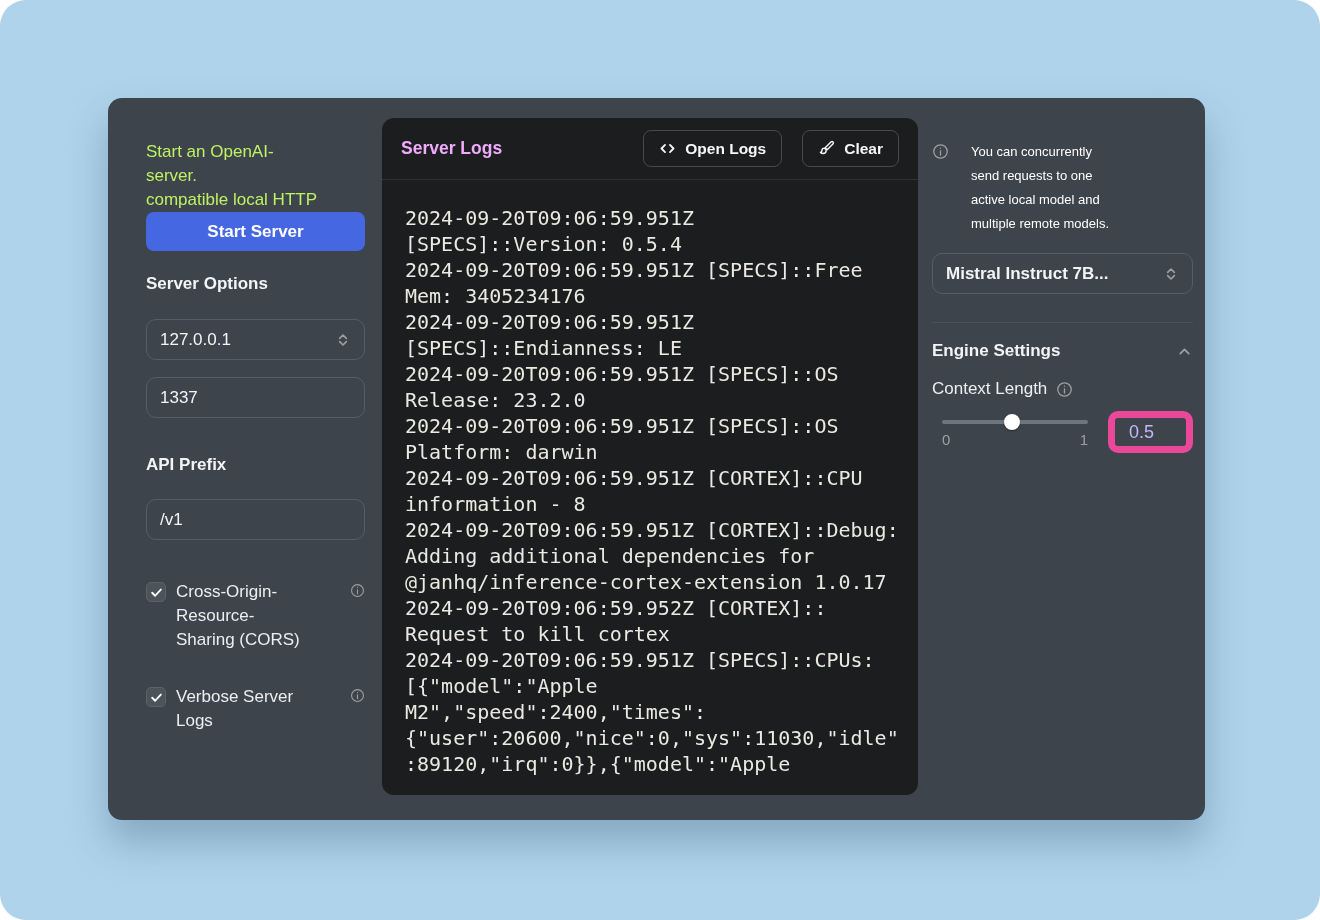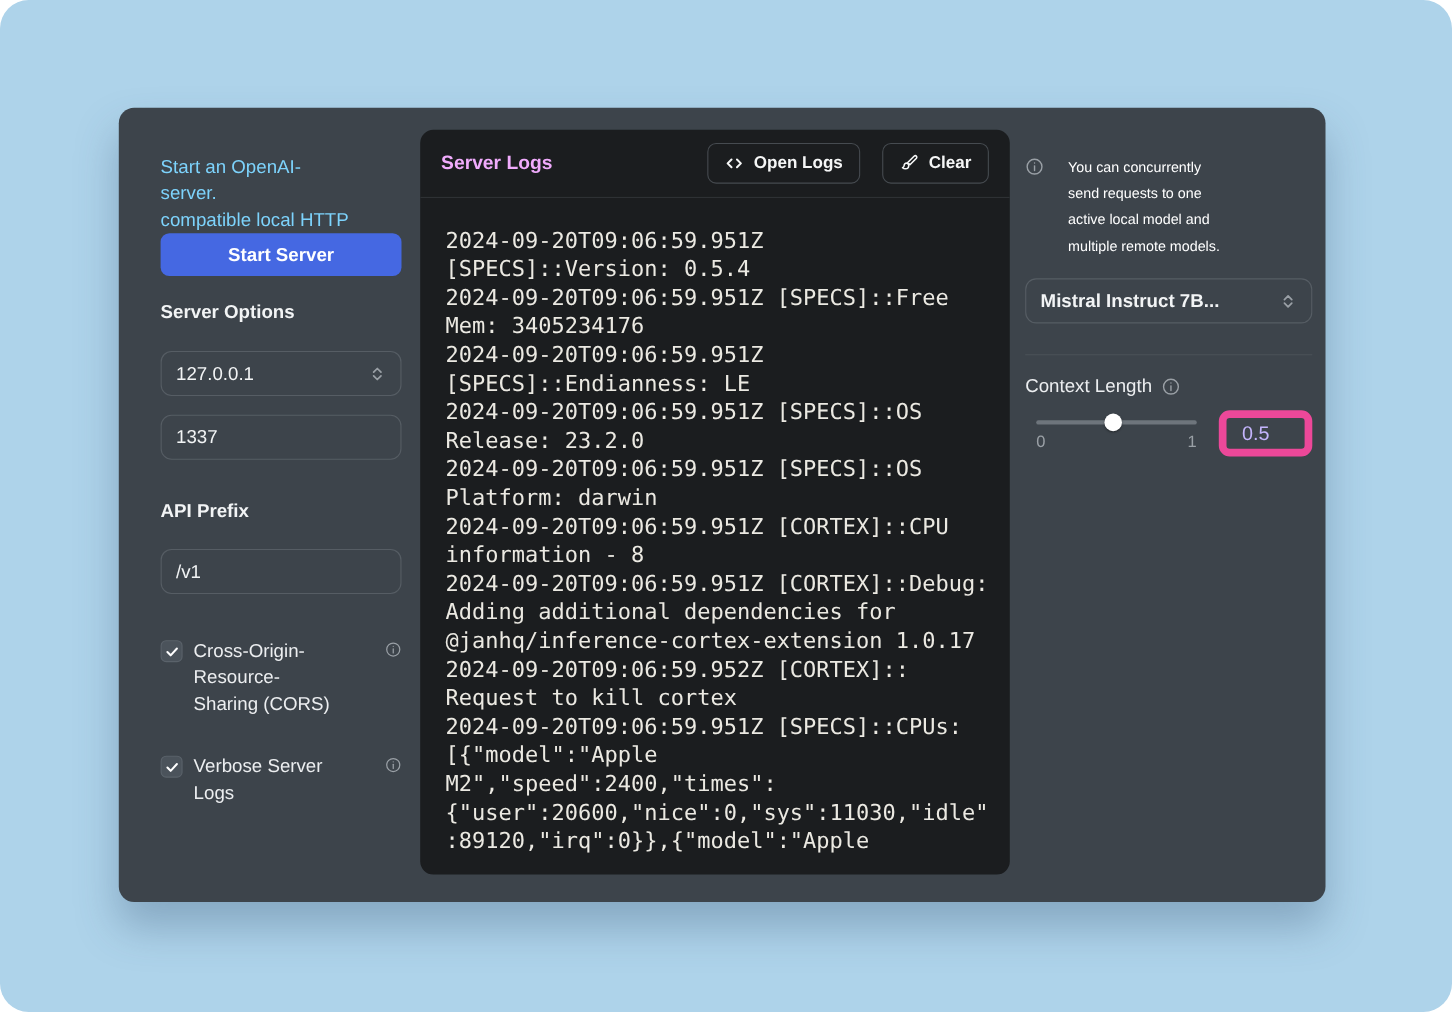--- a/index.html
+++ b/index.html
@@ -3,21 +3,21 @@
 <meta charset="utf-8">
 <style>
   * { margin:0; padding:0; box-sizing:border-box; }
   html,body { width:1320px; height:920px; background:#fff; font-family:"Liberation Sans","DejaVu Sans",sans-serif; overflow:hidden; }
   .screen { position:relative; width:1320px; height:920px; background:#aed3ea; border-radius:26px; overflow:hidden; }
   .app-panel { position:absolute; left:108px; top:98px; width:1097px; height:722px; background:#3d444b; border-radius:14px;
                box-shadow:0 22px 38px rgba(60,90,120,.35); }
 
   
   .col-left { position:absolute; left:38px; top:0; width:219px; }
-  .intro { margin-top:42px; color:#7dd3fc; font-size:17px; line-height:24px; }
+  .intro { margin-top:42px; color:#bef264; font-size:17px; line-height:24px; }
   .btn-start { display:block; width:100%; height:39px; background:#4568e2; color:#fff;
                border:none; border-radius:8px; font-family:inherit; font-size:17px; font-weight:700; cursor:pointer; }
   .h-left { margin-top:22px; color:#f2f4f5; font-size:17px; font-weight:700; line-height:21px; }
   .h-left.api { margin-top:36px; }
   .selectbox, .textbox { width:100%; height:41px; border:1px solid #565d64; border-radius:10px; background:transparent;
                           color:#f2f4f5; font-family:inherit; font-size:17px; display:flex; align-items:center; padding:0 13px; }
   .selectbox { justify-content:space-between; cursor:pointer; }
   .selectbox.host { margin-top:25px; }
   input.textbox { outline:none; }
   input.port { margin-top:17px; }
@@ -199,20 +199,28 @@
         <span class="muted-icon">
           <svg width="16" height="16" viewBox="0 0 24 24" fill="none" stroke="currentColor" stroke-width="2.4" stroke-linecap="round" stroke-linejoin="round">
             <polyline points="7 9.5 12 4.5 17 9.5"></polyline>
               <polyline points="7 14.5 12 19.5 17 14.5"></polyline>
           </svg>
         </span>
       </div>
 
       <hr class="divider">
 
+      <div class="engine-row">
+        <span class="engine-title">Engine Settings</span>
+        <span class="muted-icon">
+          <svg width="17" height="17" viewBox="0 0 24 24" fill="none" stroke="currentColor" stroke-width="2.4" stroke-linecap="round" stroke-linejoin="round">
+            <polyline points="6 15 12 9 18 15"></polyline>
+          </svg>
+        </span>
+      </div>
 
       <div class="context-row">
         <span>Context Length</span>
         <span class="muted-icon">
           <svg width="17" height="17" viewBox="0 0 24 24" fill="none" stroke="currentColor" stroke-width="1.8" stroke-linecap="round">
             <circle cx="12" cy="12" r="9.5"></circle>
               <line x1="12" y1="11" x2="12" y2="17"></line>
               <line x1="12" y1="7.2" x2="12" y2="7.3"></line>
           </svg>
         </span>

